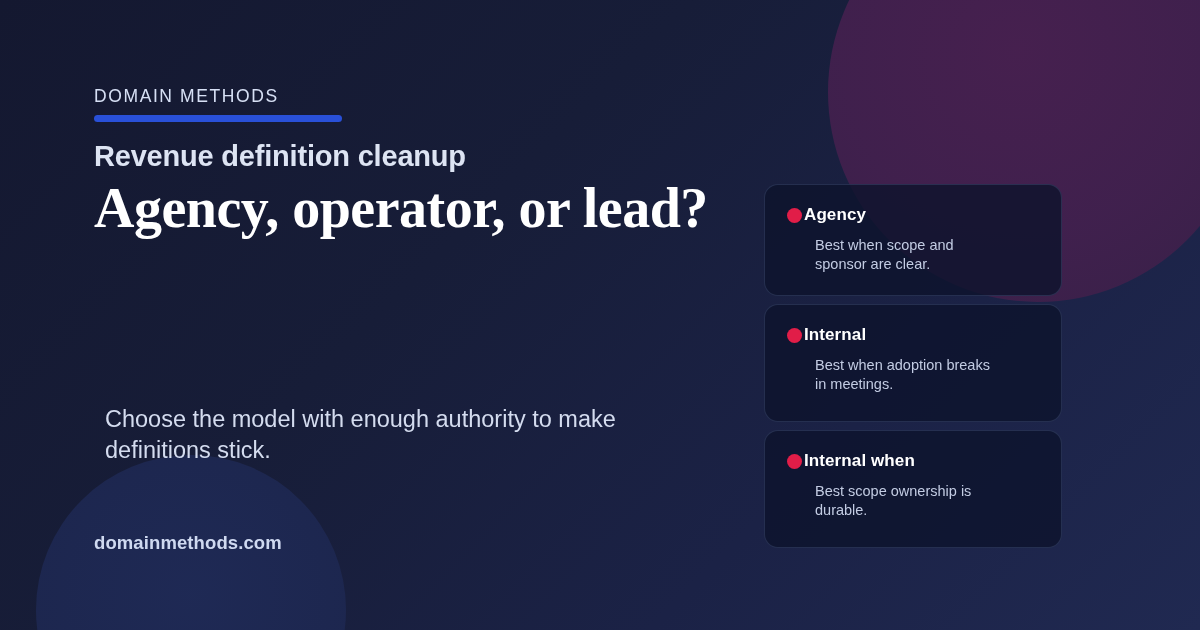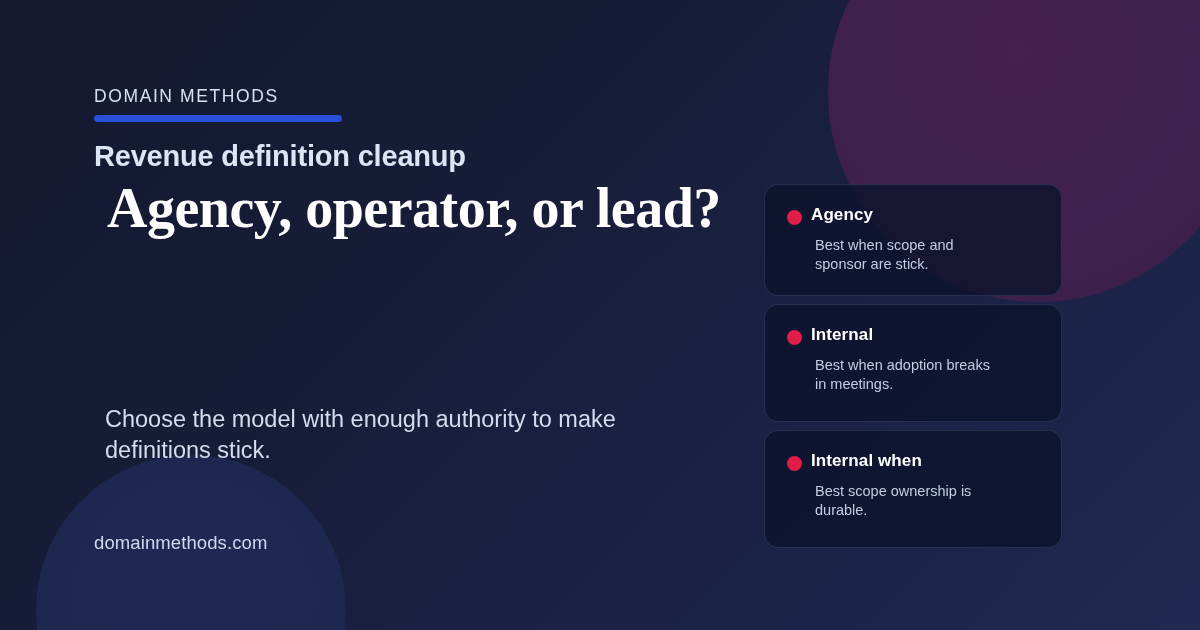--- a/index.html
+++ b/index.html
@@ -77,21 +77,21 @@
     left: 0;
     font-size: 29px;
     font-weight: 700;
     color: #dde4f3;
     letter-spacing: -0.2px;
   }
 
   .headline {
     position: absolute;
     top: 178px;
-    left: 13px;
+    left: 0;
     width: 700px;
     font-family: "Liberation Serif", "DejaVu Serif", serif;
     font-size: 56px;
     font-weight: 700;
     line-height: 1.08;
     color: #ffffff;
     letter-spacing: -0.5px;
   }
 
   .body-copy {
@@ -104,21 +104,21 @@
     color: #d4dcef;
     font-weight: 400;
     margin-left: 11px;
   }
 
   .site-url {
     position: absolute;
     top: 532px;
     left: 0;
     font-size: 18.5px;
-    font-weight: 400;
+    font-weight: 700;
     color: #cfd9f0;
     letter-spacing: 0.1px;
   }
 
   
   .cards {
     position: absolute;
     left: 764px;
     top: 184px;
     width: 298px;
@@ -134,22 +134,22 @@
     border: 1px solid rgba(120, 140, 190, 0.22);
     box-sizing: border-box;
     padding: 20px 22px 20px 22px;
   }
   .card-1 { height: 112px; }
   .card-2 { height: 118px; }
   .card-3 { height: 118px; }
 
   .card-head {
     display: flex;
-    align-items: flex-end;
-    gap: 9px;
+    align-items: center;
+    gap: 2px;
   }
 
   .dot {
     width: 15px;
     height: 15px;
     border-radius: 50%;
     background: #e11d48;
     flex: 0 0 auto;
   }
 
@@ -187,21 +187,21 @@
     <div class="site-url">domainmethods.com</div>
   </div>
 
   <div class="cards">
 
     <div class="card card-1">
       <div class="card-head">
         <span class="dot"></span>
         <span class="card-title">Agency</span>
       </div>
-      <div class="card-desc">Best when scope and sponsor are stick.</div>
+      <div class="card-desc">Best when scope and sponsor are clear.</div>
     </div>
 
     <div class="card card-2">
       <div class="card-head">
         <span class="dot"></span>
         <span class="card-title">Internal</span>
       </div>
       <div class="card-desc">Best when adoption breaks in meetings.</div>
     </div>
 

